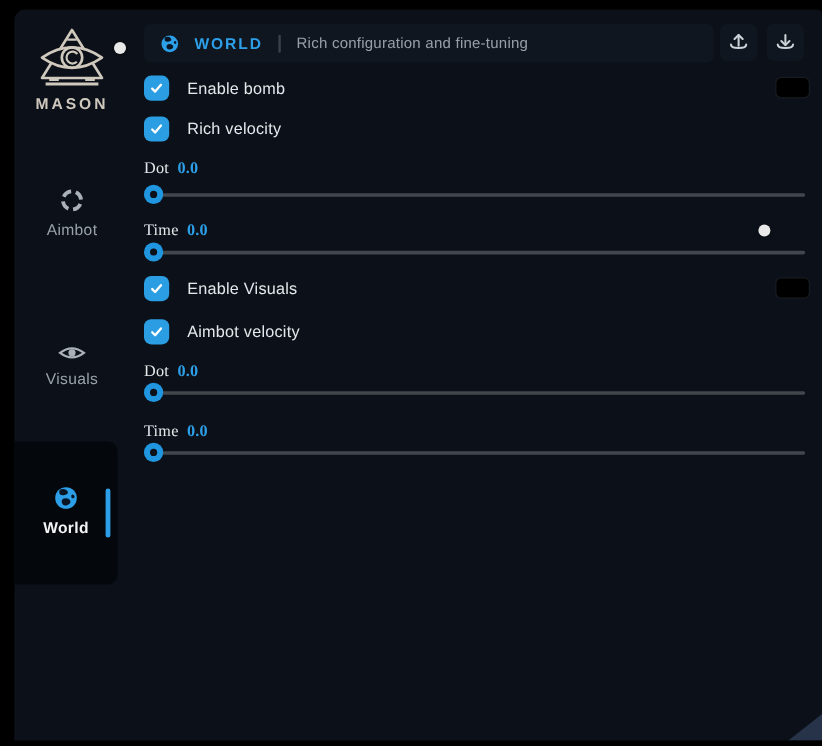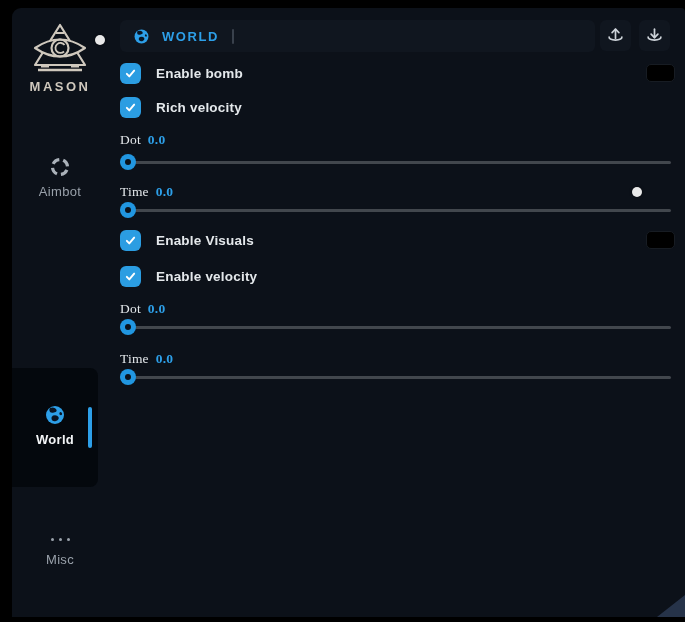--- a/index.html
+++ b/index.html
@@ -55,21 +55,21 @@
   .header-divider { width:2px; height:15px; background:#39414c; margin:0 13px; border-radius:1px; }
   .header-subtitle { color:#97a0aa; font-size:12.5px; letter-spacing:.2px; }
   .icon-btn {
     position:absolute; top:12px; width:31px; height:31px;
     background:#10161f; border-radius:6px;
     display:flex; align-items:center; justify-content:center; cursor:pointer;
   }
   
   .check-row {
     position:absolute; left:108px; height:21px;
-    display:flex; align-items:center; cursor:pointer;font-weight:bold;
+    display:flex; align-items:center; cursor:pointer;
   }
   .checkbox {
     width:21px; height:21px; border-radius:6px; background:#2b9de2;
     display:flex; align-items:center; justify-content:center;
   }
   .check-label { margin-left:15px; color:#e4e8eb; font-size:13.5px; letter-spacing:.2px; }
   .swatch {
     position:absolute; left:634px; width:29px; height:18px;
     background:#000; border:1px solid #171c23; border-radius:5px; cursor:pointer;
   }
@@ -120,54 +120,54 @@
       <div class="brand-name">MASON</div>
     </div>
 
     <div class="side-item" style="top:148px">
       <svg width="22" height="22" viewBox="0 0 22 22">
         <circle cx="11" cy="11" r="7.5" fill="none" stroke="#aab1b9" stroke-width="3.2" stroke-dasharray="7.8 4" transform="rotate(23 11 11)"></circle>
       </svg>
       <div class="side-label">Aimbot</div>
     </div>
 
+    <div class="side-item" style="top:278px">
+      <svg width="24" height="16" viewBox="0 0 24 16">
+        <path d="M2 8 Q12 0.5 22 8 Q12 15.5 2 8 Z" fill="none" stroke="#aab1b9" stroke-width="1.8"></path>
+        <circle cx="12" cy="8" r="3" fill="#aab1b9"></circle>
+      </svg>
+      <div class="side-label">Visuals</div>
+    </div>
 
     <div class="side-item active-block" style="top:360px">
       <div class="active-indicator"></div>
       <svg width="22" height="22" viewBox="0 0 22 22" style="margin-top:36px">
         <circle cx="11" cy="11" r="9" fill="#2d9fe8"></circle>
         <path d="M6 4 Q10 2.5 12 5 Q14 7.5 10 8.5 Q6 9.5 5.5 7 Q5 5 6 4 Z" fill="#0a1523"></path>
         <path d="M9 11.5 Q13 10.5 14.5 13 Q15.5 15.5 12 17 Q8.5 18 7.5 15 Q7 12.5 9 11.5 Z" fill="#0a1523"></path>
         <path d="M16 8 Q18.5 8 18 10.5 Q17 12 15.5 10.5 Q15 9 16 8 Z" fill="#0a1523"></path>
       </svg>
       <div class="side-label">World</div>
     </div>
 
-    <div class="side-item" style="top:524px">
-      <div class="ellipsis">
-          <i></i>
-          <i></i>
-          <i></i>
-        </div>
-      <div class="side-label">Misc</div>
-    </div>
 
   </aside>
 
   <main>
 
     <div class="header-bar">
       <svg width="17" height="17" viewBox="0 0 22 22">
         <circle cx="11" cy="11" r="9" fill="#2d9fe8"></circle>
         <path d="M6 4 Q10 2.5 12 5 Q14 7.5 10 8.5 Q6 9.5 5.5 7 Q5 5 6 4 Z" fill="#0a1523"></path>
         <path d="M9 11.5 Q13 10.5 14.5 13 Q15.5 15.5 12 17 Q8.5 18 7.5 15 Q7 12.5 9 11.5 Z" fill="#0a1523"></path>
         <path d="M16 8 Q18.5 8 18 10.5 Q17 12 15.5 10.5 Q15 9 16 8 Z" fill="#0a1523"></path>
       </svg>
       <span class="header-tab">WORLD</span>
       <span class="header-divider"></span>
+      <span class="header-subtitle">Rich configuration and fine-tuning</span>
     </div>
 
     <div class="icon-btn" style="left:588px">
       <svg width="17" height="17" viewBox="0 0 16 16">
         <g fill="none" stroke="#cdd3d9" stroke-width="1.6" stroke-linecap="round" stroke-linejoin="round">
           <path d="M8 10.5 L8 2.2"></path>
           <path d="M4.8 5.2 L8 2 L11.2 5.2"></path>
           <path d="M2 9.5 C2 13.2 14 13.2 14 9.5"></path>
         </g>
       </svg>
@@ -231,21 +231,21 @@
       <span class="check-label">Enable Visuals</span>
     </div>
     <div class="swatch" style="top:223px"></div>
 
     <div class="check-row" style="top:258px">
       <span class="checkbox">
         <svg width="13" height="13" viewBox="0 0 16 16">
             <polyline points="3.5,8.5 6.5,11.5 12.5,4.5" fill="none" stroke="#fff" stroke-width="2.4" stroke-linecap="round" stroke-linejoin="round"></polyline>
           </svg>
       </span>
-      <span class="check-label">Enable velocity</span>
+      <span class="check-label">Aimbot velocity</span>
     </div>
 
     <div class="slider-label" style="top:294px">
       <span>Dot</span><span class="val">0.0</span>
     </div>
     <div class="slider" style="top:311px">
       <div class="track"></div>
       <div class="handle">
           <i></i>
         </div>

